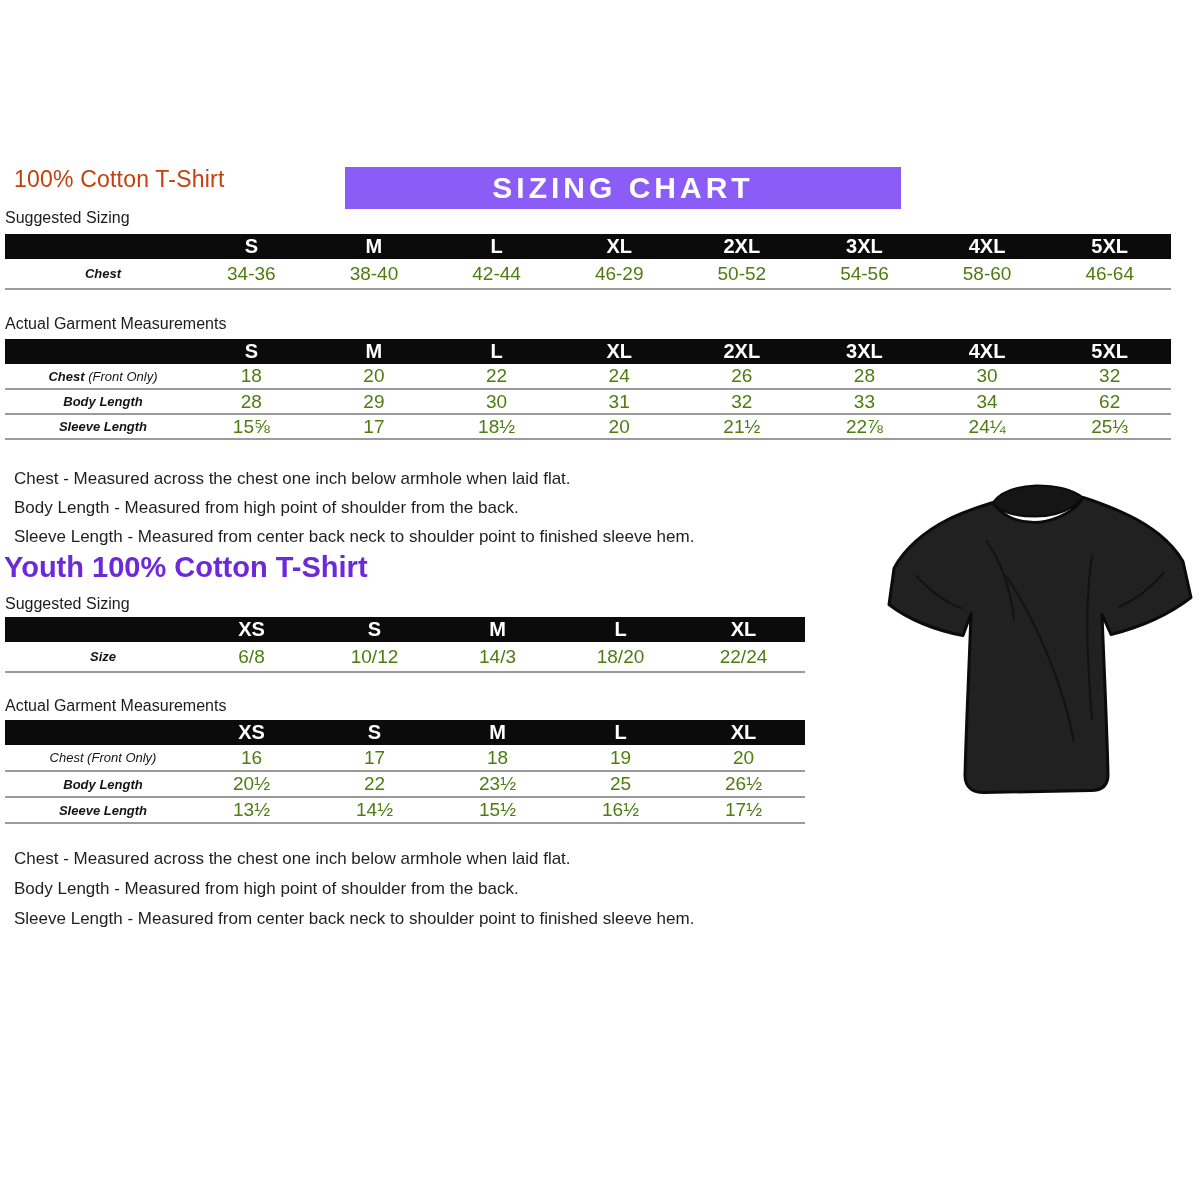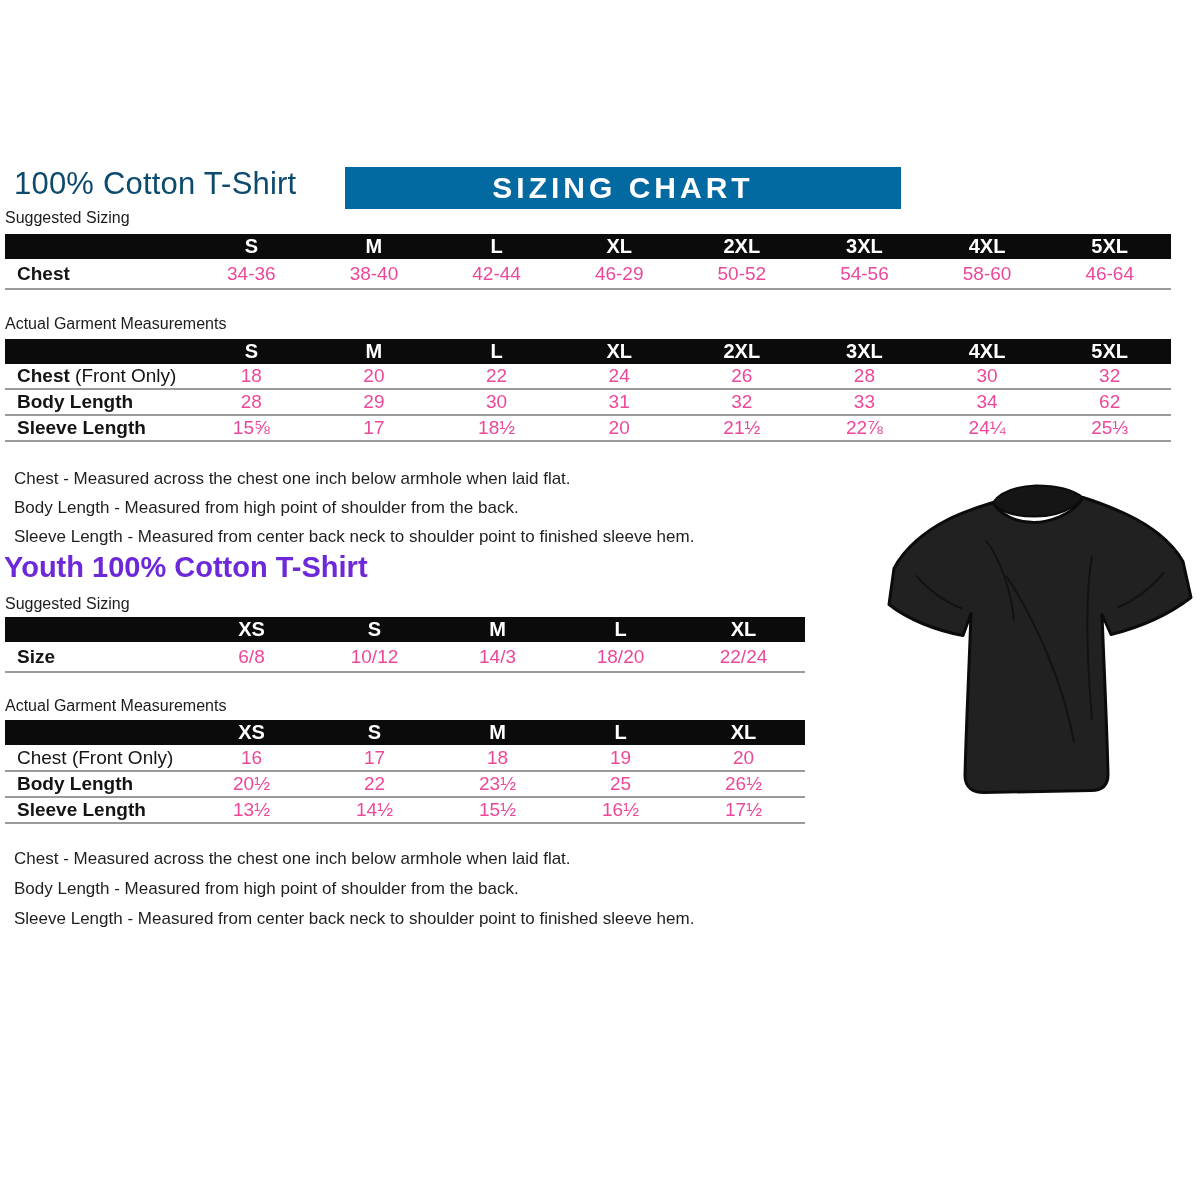--- a/index.html
+++ b/index.html
@@ -3,47 +3,47 @@
 <meta charset="utf-8">
 <style>
   html,body{margin:0;padding:0}
   body{
     width:1200px;height:1200px;position:relative;background:#ffffff;
     font-family:"Liberation Sans","DejaVu Sans",sans-serif;color:#111;
     overflow:hidden;
   }
   .abs{position:absolute}
   .page-title{
-    left:14px;top:166px;font-size:31px;letter-spacing:.2px;color:#0c4a6e;
+    left:14px;top:166px;font-size:23px;letter-spacing:.2px;color:#c2410c;
     white-space:nowrap;
   }
   .banner{
-    left:345px;top:167px;width:556px;height:42px;background:#0369a1;
+    left:345px;top:167px;width:556px;height:42px;background:#8b5cf6;
     color:#fff;font-weight:bold;font-size:30px;line-height:42px;
     text-align:center;letter-spacing:4px;white-space:nowrap;
   }
   .sec-label{left:5px;font-size:16px;color:#1c1c1c;white-space:nowrap}
   table.size-table{
     left:5px;border-collapse:collapse;table-layout:fixed;
   }
   .size-table thead th{
     background:#0b0b0b;color:#fff;font-size:20px;font-weight:bold;
     text-align:center;padding:0;overflow:hidden;
   }
   .size-table th.labelcol{width:185px}
   .size-table.hdr25 thead th{height:25px}
   .size-table tbody tr{border-bottom:2px solid #9b9b9b}
   .size-table tbody th{
-    text-align:left;padding-left:12px;font-size:19px;font-weight:bold;
-    color:#141414;white-space:nowrap;
+    text-align:center;padding-left:12px;font-size:13px;font-weight:bold;
+    color:#141414;white-space:nowrap;font-style:italic;
   }
   .size-table tbody th .suffix{font-weight:normal}
   .size-table tbody tr.plain th{font-weight:normal}
   .size-table tbody td{
-    text-align:center;font-size:19px;color:#ec4899;padding:0;
+    text-align:center;font-size:19px;color:#4d7c0f;padding:0;
   }
   .size-table.rows30 tbody tr{height:30px}
   .size-table.rows25 tbody tr{height:25px}
   .size-table.rows26 tbody tr{height:26px}
   .notes{left:14px;font-size:17px;color:#1f1f1f}
   .notes div{height:29px;line-height:29px;white-space:nowrap}
   .notes.wide div{height:30px;line-height:30px}
   .youth-title{left:4px;top:551px;font-size:29px;font-weight:bold;color:#6d28d9;white-space:nowrap}
   .tshirt-wrap{left:886px;top:478px;width:308px;height:330px}
 </style>

